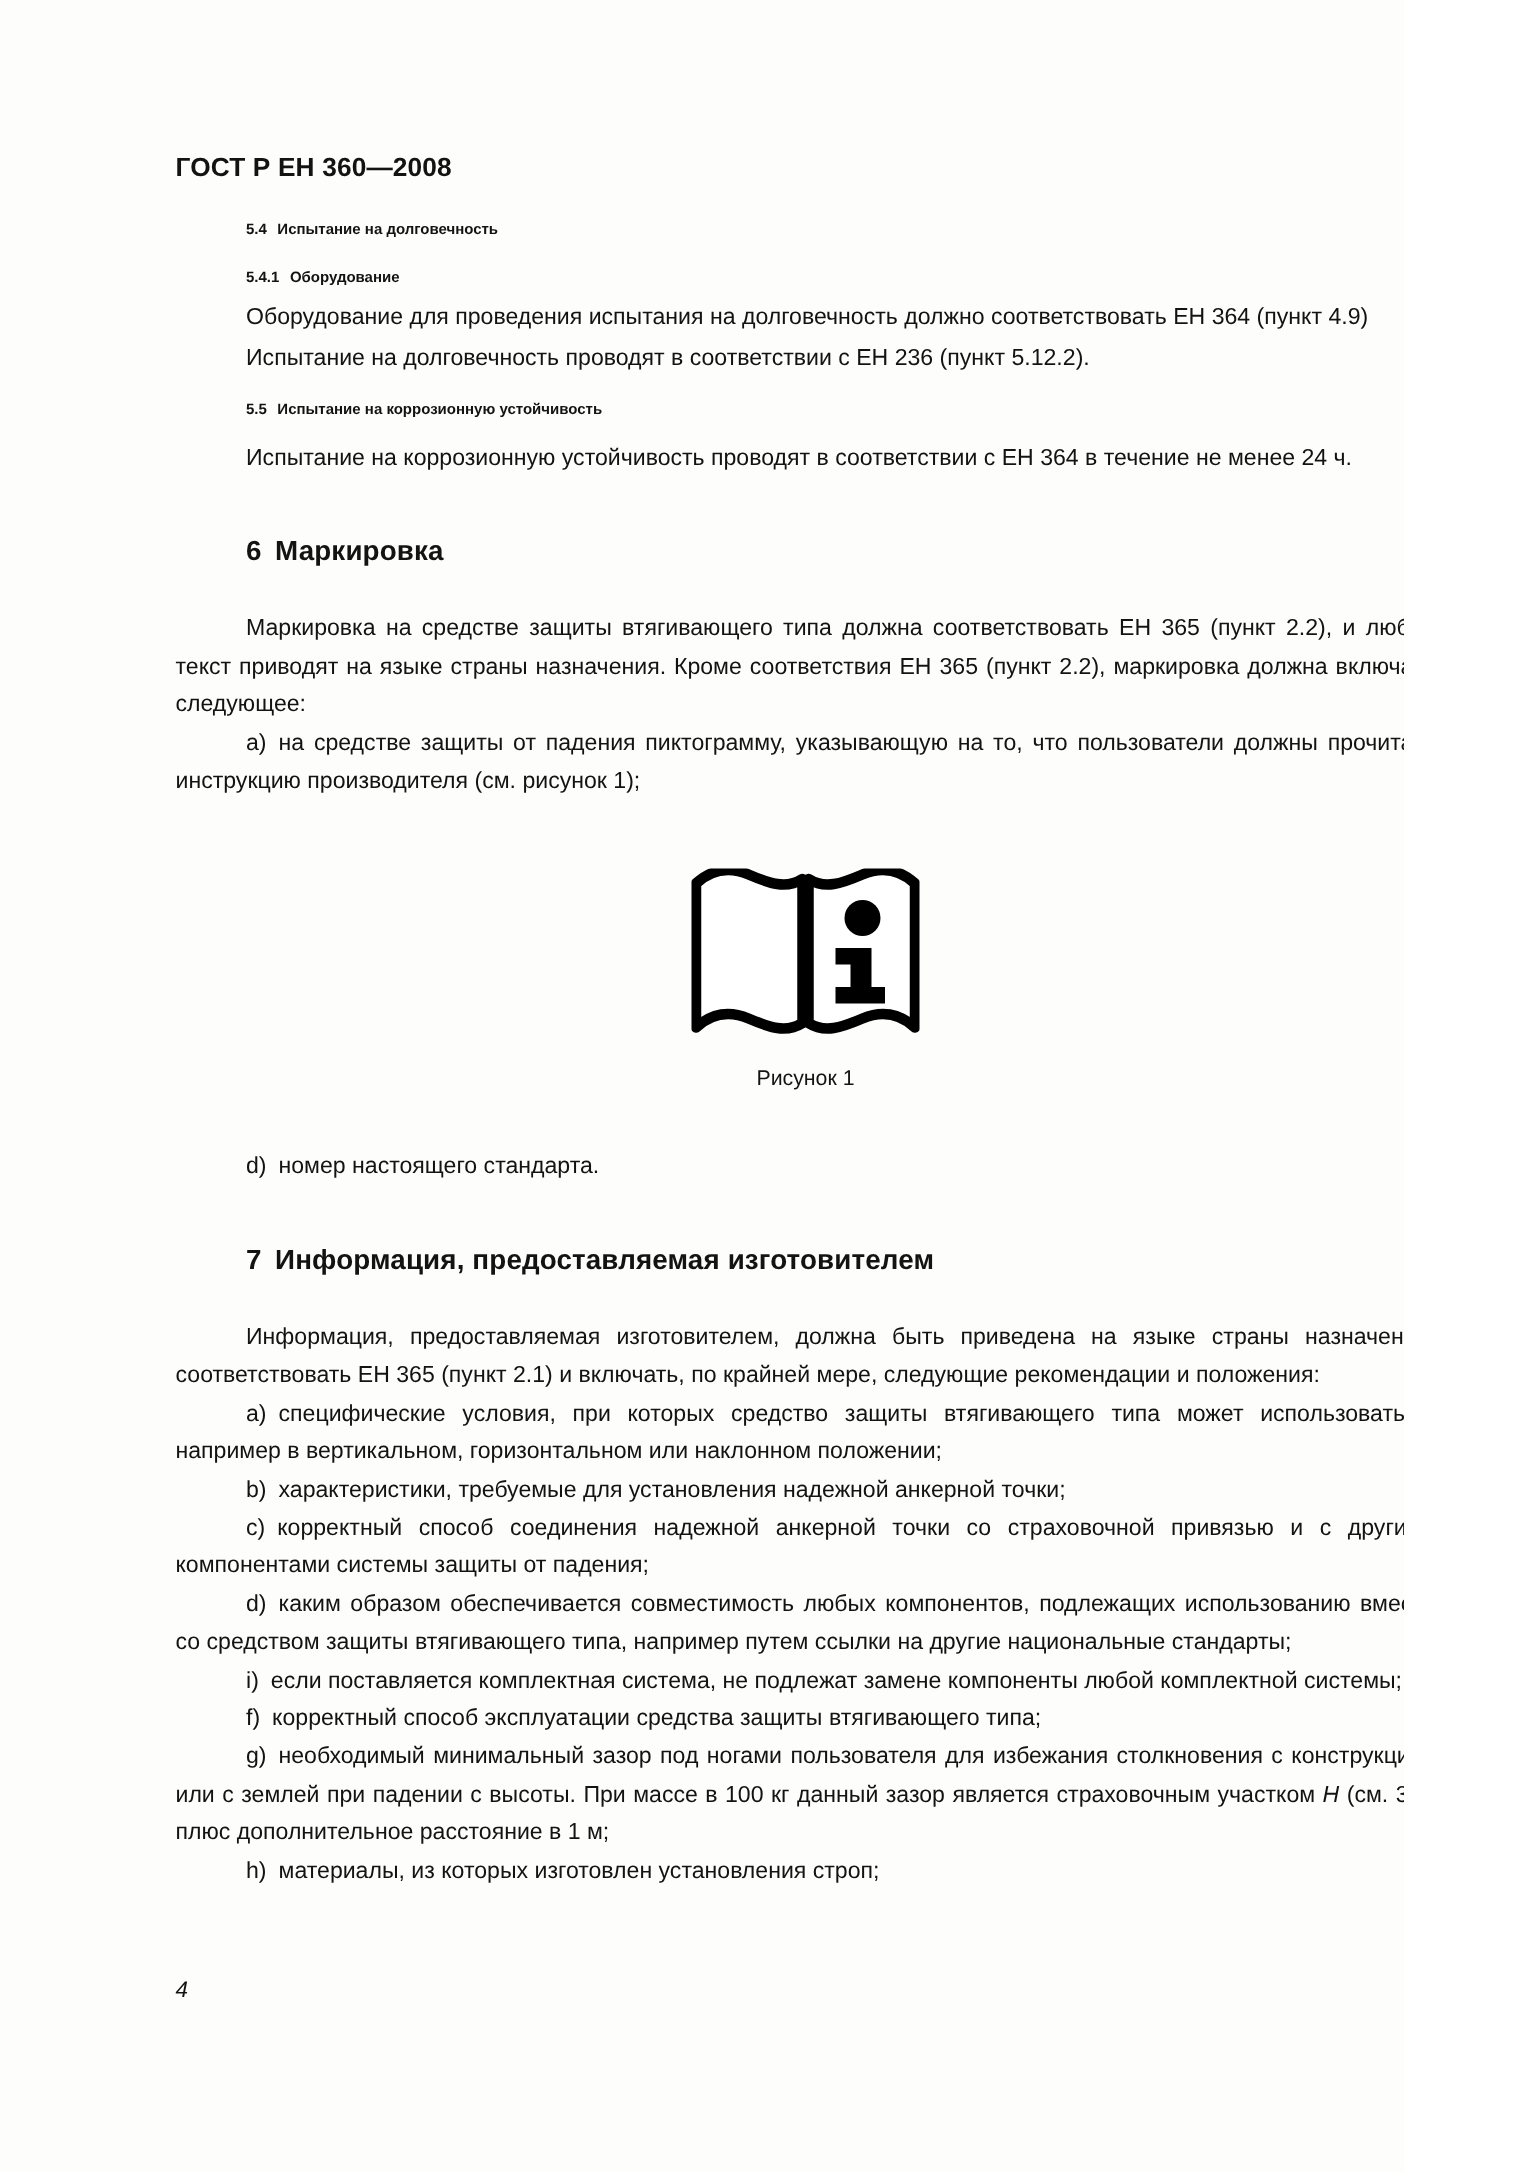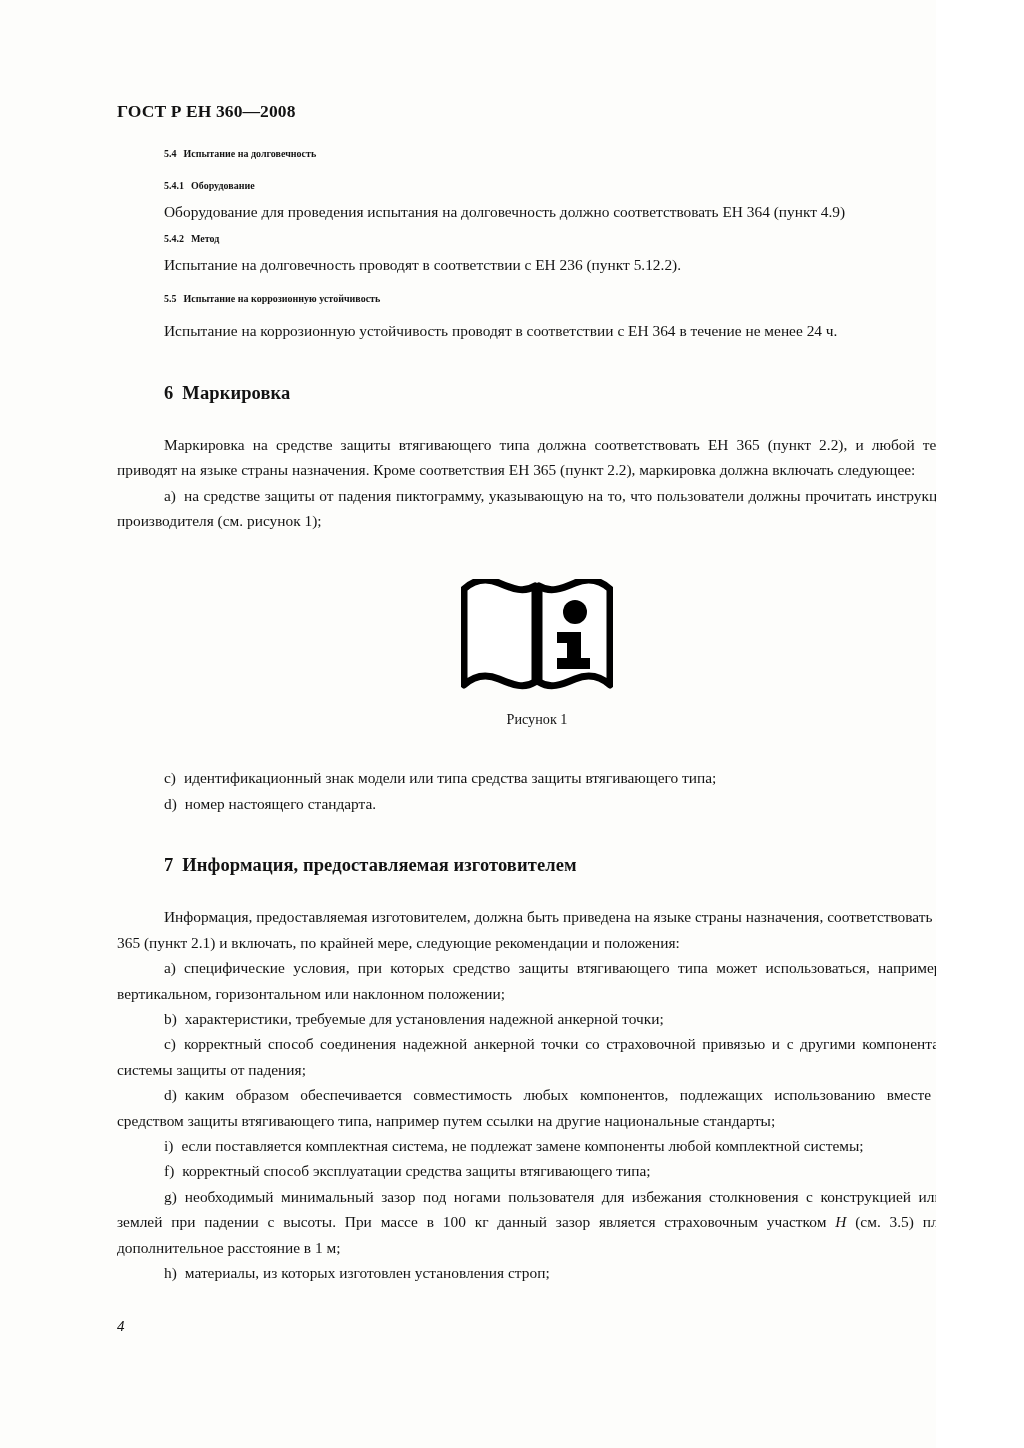--- a/index.html
+++ b/index.html
@@ -7,21 +7,21 @@
     margin: 0;
     padding: 0;
     background: #ffffff;
   }
   .page {
     position: relative;
     width: 936px;
     height: 1448px;
     background: #fdfdfb;
     overflow: hidden;
-    font-family: Liberation Serif, serif;
+    font-family: Liberation Sans, sans-serif;
     color: #131313;
     -webkit-font-smoothing: antialiased;
   }
 
   
   .doc-header {
     position: absolute;
     left: 117px;
     top: 101px;
     font-size: 17.5px;
@@ -116,21 +116,20 @@
     <p class="h3"><span class="num">5.4</span><span>Испытание на долговечность</span></p>
 
     <div class="sp-7"></div>
 
     <p class="h3"><span class="num">5.4.1</span><span>Оборудование</span></p>
 
     <p class="indent">Оборудование для проведения испытания на долговечность должно соответствовать ЕН 364 (пункт 4.9)</p>
 
     <div class="sp-2"></div>
 
-    <p class="h3"><span class="num">5.4.2</span><span>Метод</span></p>
 
     <p class="indent nojust">Испытание на долговечность проводят в соответствии с ЕН 236 (пункт 5.12.2).</p>
 
     <div class="sp-9"></div>
 
     <p class="h3"><span class="num">5.5</span><span>Испытание на коррозионную устойчивость</span></p>
 
     <div class="sp-7"></div>
 
     <p class="indent">Испытание на коррозионную устойчивость проводят в соответствии с ЕН 364 в течение не менее 24 ч.</p>
@@ -168,21 +167,20 @@
 
         <circle cx="114" cy="33" r="12" fill="#000000"></circle>
         <path d="M96 53 H120 V79 H129 V90 H96 V79 H106 V64 H96 Z" fill="#000000"></path>
       </svg>
       <figcaption>Рисунок 1</figcaption>
     </figure>
 
     <div class="sp-20"></div>
 
 
-    <p class="item nojust"><span class="lbl">c)</span><span>идентификационный знак модели или типа средства защиты втягивающего типа;</span></p>
 
     <p class="item nojust"><span class="lbl">d)</span><span>номер настоящего стандарта.</span></p>
 
     <div class="sp-36"></div>
 
     <p class="h2"><span class="num">7</span><span>Информация, предоставляемая изготовителем</span></p>
 
     <div class="sp-26"></div>
 
     <p class="indent">Информация, предоставляемая изготовителем, должна быть приведена на языке страны назначения, соответствовать ЕН 365 (пункт 2.1) и включать, по крайней мере, следующие рекомендации и положения:</p>

